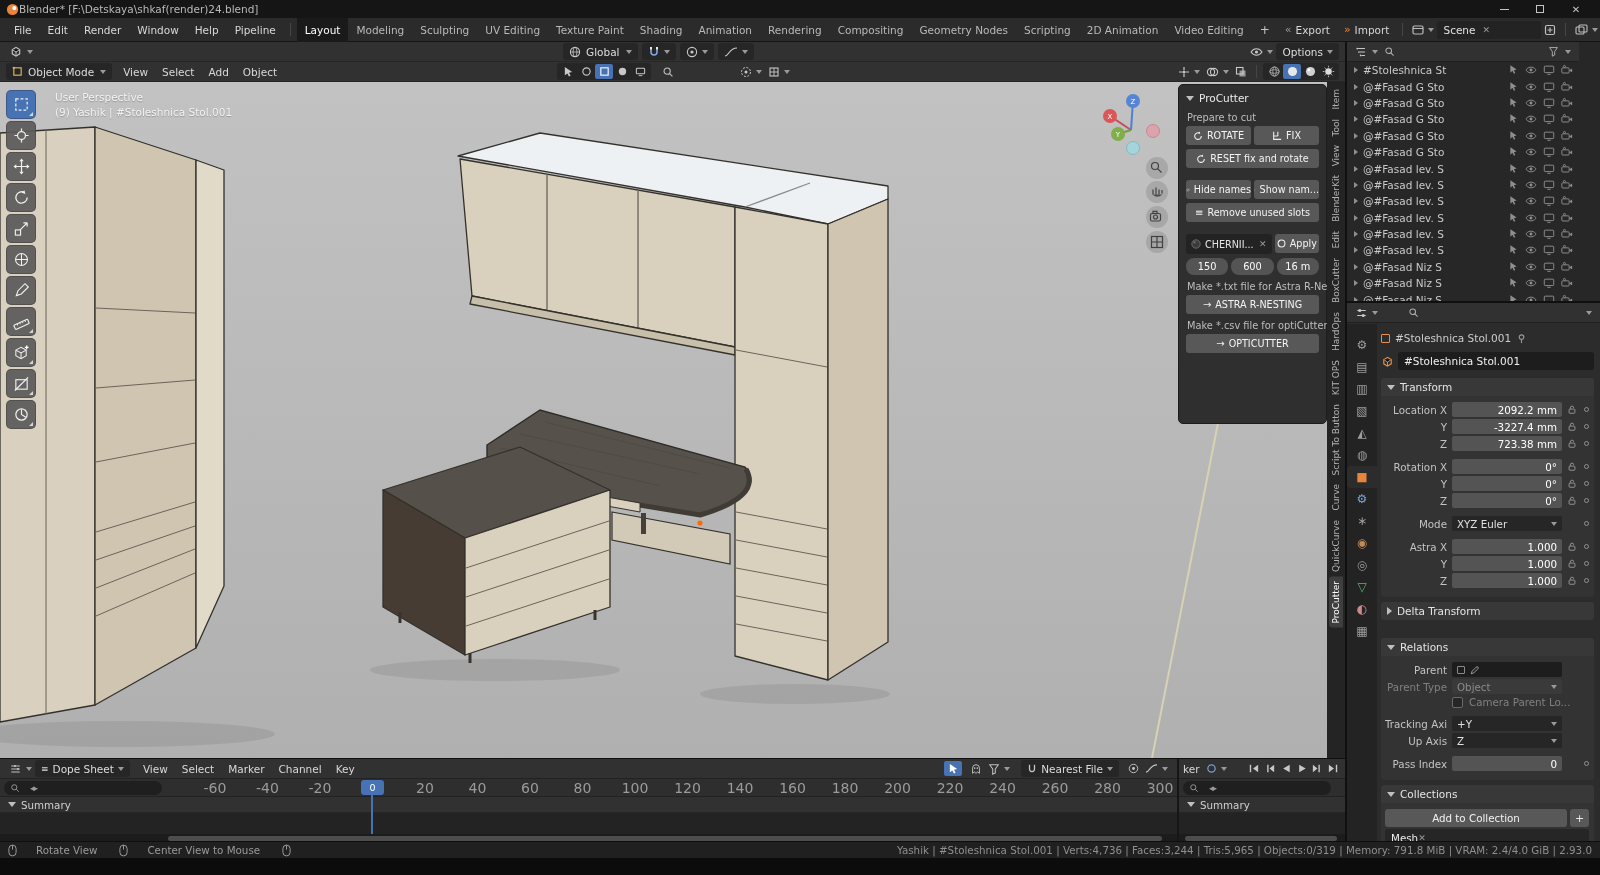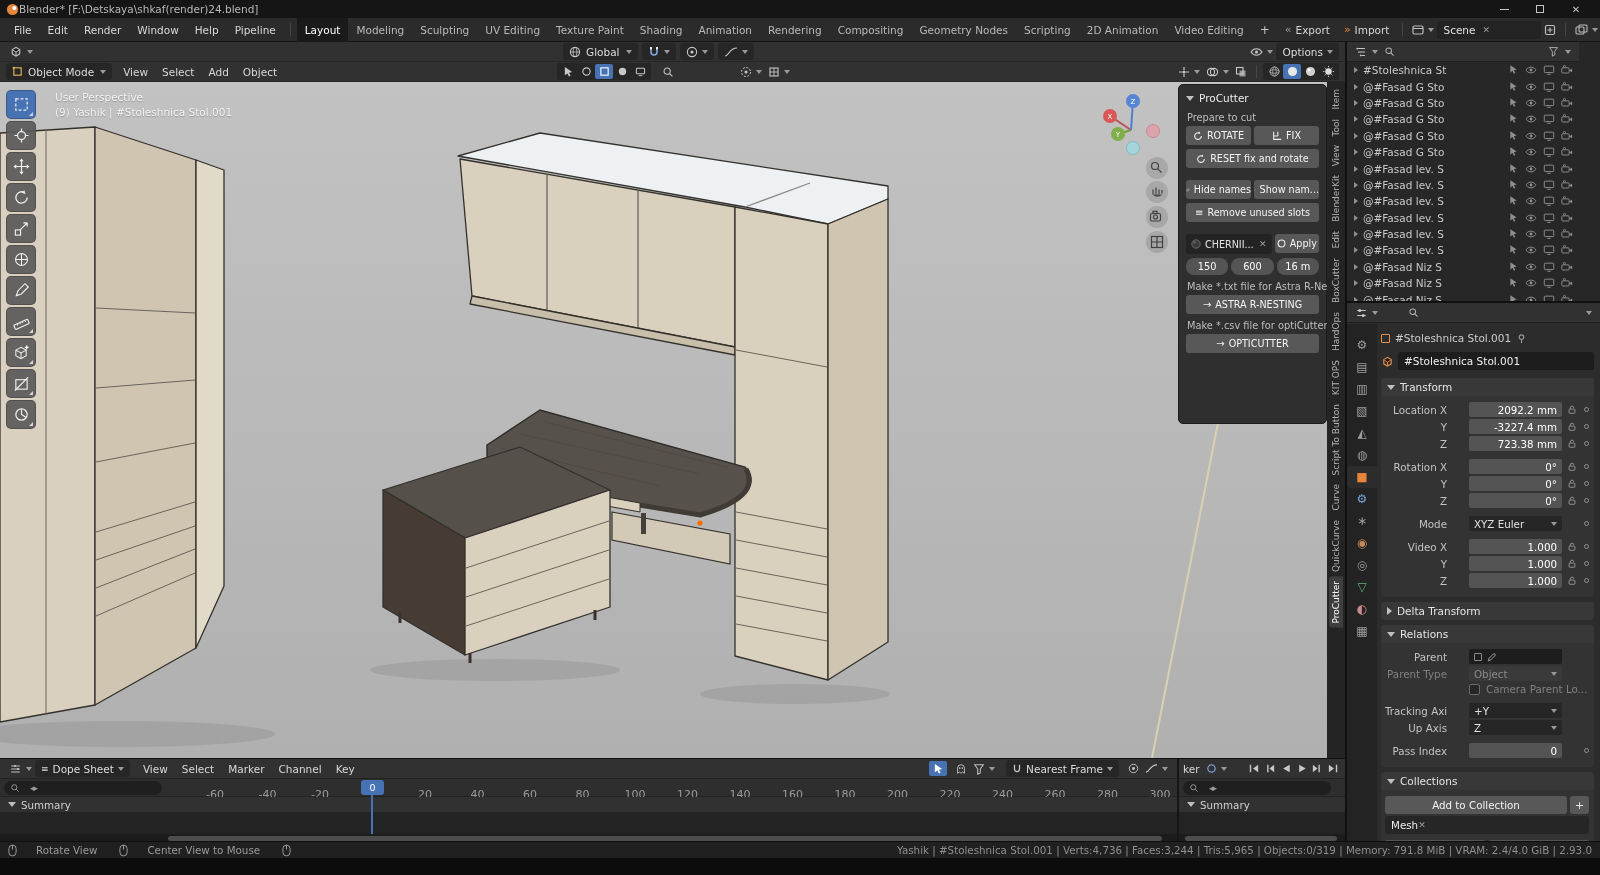--- a/index.html
+++ b/index.html
@@ -61,21 +61,21 @@
 .side-tab{writing-mode:vertical-rl;transform:rotate(180deg);font-size:9px;color:#b2b2b2;padding:4px 2px;border-radius:0 3px 3px 0;margin-bottom:1px;white-space:nowrap}
 .side-tab.active{background:#3e3e3e;color:#fff}
 
 #dope{position:absolute;left:0;top:758px;width:1345px;height:83px;background:#262626;border-top:1px solid #101010}
 .ds-header{position:absolute;top:0;height:20px;background:#313131;border-bottom:1px solid #222;display:flex;align-items:center;padding:0 6px}
 #ds-h-left{left:0;width:1177px}
 #ds-h-right{left:1179px;width:166px;padding:0 4px}
 .ds-ruler{position:absolute;top:20px;height:18px;background:#2e2e2e;border-bottom:1px solid #222}
 #ds-r-left{left:0;width:1177px}
 #ds-r-right{left:1179px;width:166px}
-.tick{position:absolute;top:9px;font-size:11px;color:#9b9b9b;transform:translateX(-50%)}
+.tick{position:absolute;top:1px;font-size:14px;color:#9b9b9b;transform:translateX(-50%)}
 .search-pill{position:absolute;left:4px;top:2px;height:14px;background:#1f1f1f;border-radius:7px;display:flex;align-items:center;padding:0 6px;color:#9a9a9a;font-size:9px;gap:5px}
 .ds-summary{position:absolute;top:38px;height:16px;background:#313131;border-bottom:1px solid #252525;display:flex;align-items:center;padding:0 8px;color:#d0d0d0;font-size:10.3px}
 #ds-s-left{left:0;width:1177px}
 #ds-s-right{left:1179px;width:166px}
 .ds-area{position:absolute;top:54px;height:21px;background:#232323}
 #ds-a-left{left:0;width:1177px}
 #ds-a-right{left:1179px;width:166px}
 .ds-scroll{position:absolute;top:75px;height:8px;background:#1c1c1c}
 .ds-thumb{position:absolute;top:1.5px;height:5px;background:#4d4d4d;border-radius:3px}
 #ds-divider{position:absolute;left:1177px;top:0;width:2px;height:83px;background:#161616}
@@ -95,25 +95,25 @@
 #props-header{height:20px;background:#313131;border-bottom:1px solid #202020;display:flex;align-items:center;padding:0 5px}
 #prop-tabs{position:absolute;left:0;top:21px;width:30px;height:519px;background:#232323;padding-top:10px}
 .ptab{width:30px;height:22px;display:flex;align-items:center;justify-content:center;font-size:12px}
 .ptab.active{background:#2c2c2c;border-radius:4px 0 0 4px}
 #props-content{position:absolute;left:30px;top:21px;width:223px;height:519px;overflow:hidden;padding:2px 6px 0 4px}
 .pbread{display:flex;align-items:center;height:24px;color:#cccccc;font-size:10.5px;gap:5px}
 .obj-icon{width:9px;height:9px;border:1.5px solid #e8914a;border-radius:1px;flex:0 0 auto}
 .name-row{display:flex;align-items:center;gap:4px;margin:2px 0 8px 0}
 .name-field{flex:1;height:18px;background:#1d1d1d;border-radius:3px;display:flex;align-items:center;padding:0 6px;color:#f0f0f0;font-size:10.5px}
 .panel-h{height:18px;background:#383838;border-radius:3px 3px 0 0;display:flex;align-items:center;padding:0 6px;color:#e4e4e4;font-size:10.5px}
-.panel-h.closed{border-radius:3px;margin-bottom:5px}
+.panel-h.closed{border-radius:3px;margin-bottom:18px}
 .panel-b{background:#333333;border-radius:0 0 3px 3px;padding:6px 5px 7px 4px;margin-bottom:5px}
 .prow{display:flex;align-items:center;margin-bottom:2px}
 .prow.gap{margin-top:8px}
-.plabel{width:62px;text-align:right;margin-right:22px;color:#c3c3c3;font-size:10.3px;white-space:nowrap;overflow:hidden;flex:0 0 auto}
+.plabel{width:62px;text-align:right;margin-right:5px;color:#c3c3c3;font-size:10.3px;white-space:nowrap;overflow:hidden;flex:0 0 auto}
 .pfield{flex:1;height:15px;border-radius:2px;font-size:10.3px;display:flex;align-items:center;min-width:0}
 .pfield.num{background:#545454;color:#fff;justify-content:flex-end;padding:0 5px}
 .pfield.drop{background:#262626;color:#e0e0e0;padding:0 5px}
 .pfield.drop .chev{margin-left:auto}
 .pfield.dis{background:#3a3a3a;color:#8a8a8a}
 .pfield.dark{background:#1d1d1d;color:#e0e0e0;padding:0 5px}
 .plock{width:14px;display:flex;justify-content:center;margin-left:3px;flex:0 0 auto}
 .pdot{width:5px;height:5px;border:1px solid #909090;border-radius:50%;margin-left:5px;flex:0 0 auto}
 .dis-label{color:#808080}
 .checkbox{width:11px;height:11px;background:#262626;border:1px solid #6a6a6a;border-radius:2px;margin-right:6px;flex:0 0 auto}
@@ -734,21 +734,21 @@
             <svg width="12" height="12" viewBox="0 0 14 14">
               <path d="M2 2h10L8.5 7v4.5l-3 1.5V7z" fill="none" stroke="#c0c0c0" stroke-width="1.2"></path>
             </svg>
             <i class="chev"></i>
           </div>
         <span style="width:8px"></span>
         <div class="pill">
             <svg width="10" height="10" viewBox="0 0 12 12" style="margin-right:4px">
               <path d="M3 1v5a3 3 0 0 0 6 0V1" fill="none" stroke="#c8c8c8" stroke-width="1.5"></path>
             </svg>
-            <span>Nearest Frame</span>
+            <span>Nearest File</span>
             <i class="chev"></i>
           </div>
         <span style="width:6px"></span>
         <span class="hbtn">
             <svg width="11" height="11" viewBox="0 0 12 12">
               <circle cx="6" cy="6" r="1.6" fill="#c8c8c8"></circle>
               <circle cx="6" cy="6" r="4.6" fill="none" stroke="#c8c8c8" stroke-width="1"></circle>
             </svg>
           </span>
         <div class="hbtn">
@@ -1385,21 +1385,21 @@
             <div class="prow gap">
               <div class="plabel">Mode</div>
               <div class="pfield drop">
                 <span>XYZ Euler</span>
                 <i class="chev"></i>
               </div>
               <div class="plock"></div>
               <div class="pdot"></div>
             </div>
             <div class="prow gap">
-              <div class="plabel">Video X</div>
+              <div class="plabel">Astra X</div>
               <div class="pfield num">1.000</div>
               <div class="plock">
                 <svg width="10" height="11" viewBox="0 0 12 12">
                   <rect x="2.5" y="5.5" width="7" height="5" rx="1" fill="none" stroke="#999" stroke-width="1.1"></rect>
                   <path d="M4 5.5V4a2 2 0 0 1 4 0" fill="none" stroke="#999" stroke-width="1.1"></path>
                 </svg>
               </div>
               <div class="pdot"></div>
             </div>
             <div class="prow">

